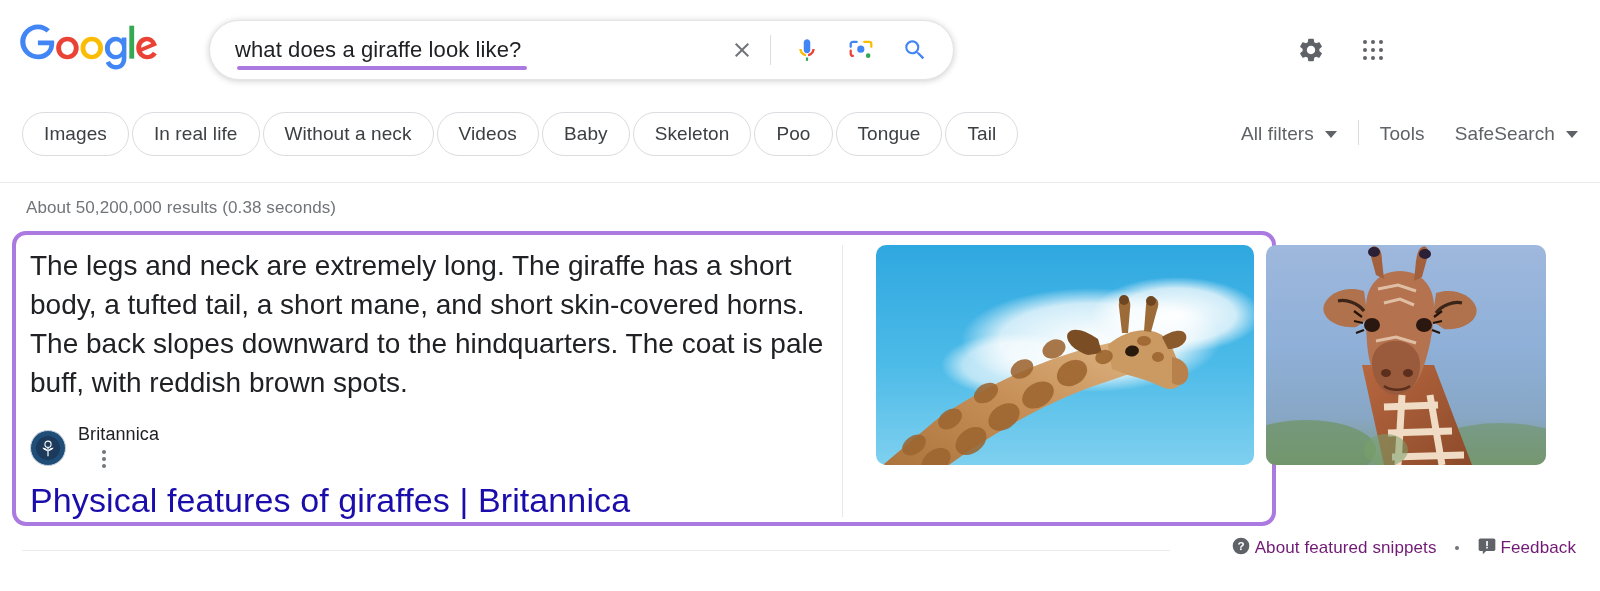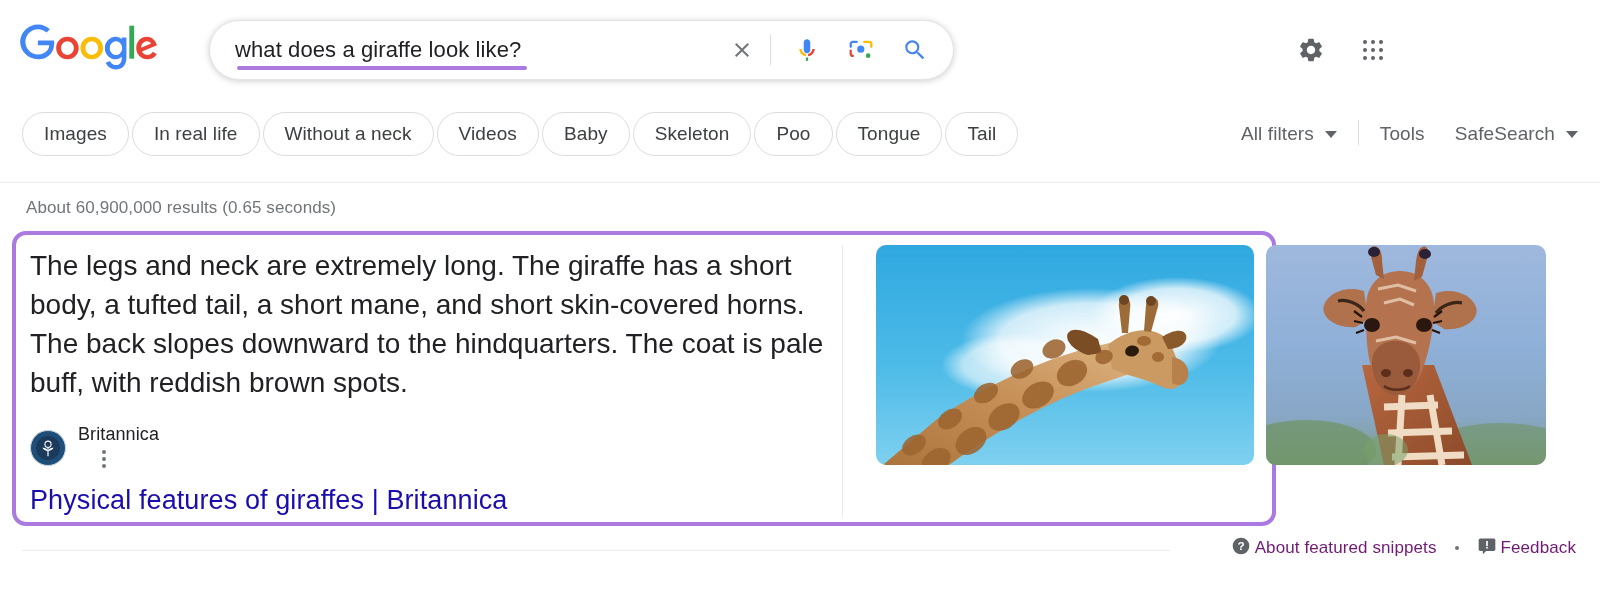--- a/index.html
+++ b/index.html
@@ -102,21 +102,21 @@
   .src-meta { margin-left: 12px; }
   .src-name { font-size: 18px; color: #202124; line-height: 23px; letter-spacing: 0.1px; }
   .src-url-row { display: flex; align-items: center; }
   .src-url { font-size: 17px; color: #4d5156; line-height: 23px; letter-spacing: 0.1px; }
   .kebab { margin-left: 18px; display: flex; flex-direction: column; gap: 3px; cursor: pointer;
            padding: 4px 6px; }
   .kebab i { width: 4px; height: 4px; border-radius: 50%; background: #70757a; display: block; }
 
   .snip-title {
     position: absolute; left: 14px; top: 248px;
-    font-size: 27px; color: #1a0dab; letter-spacing: 0.1px; cursor: pointer; line-height: 34px;
+    font-size: 34px; color: #1a0dab; letter-spacing: 0.1px; cursor: pointer; line-height: 34px;
   }
 
   
   .img-strip { position: absolute; left: 860px; top: 10px; display: flex; gap: 12px; }
   .thumb { width: 378px; height: 220px; border-radius: 10px; overflow: hidden; cursor: pointer; position: relative; }
   .thumb-2 { width: 280px; }
   .thumb svg { display: block; width: 100%; height: 100%; }
 
   
   .hdiv-bot { position: absolute; left: 22px; top: 550px; width: 1148px; height: 1px; background: #ebebeb; }
@@ -230,21 +230,21 @@
       <div class="rf-gap"></div>
       <div class="rf-item">
         <span class="rf-label">SafeSearch</span>
         <span class="caret"></span>
       </div>
     </div>
   </div>
 
   <div class="hdiv-top"></div>
 
-  <div class="stats">About 60,900,000 results (0.65 seconds)</div>
+  <div class="stats">About 50,200,000 results (0.38 seconds)</div>
 
   <div class="snippet-box">
     <div class="snippet-inner">
 
       <div class="snip-text">The legs and neck are extremely long. The giraffe has a short body, a tufted tail, a short mane, and short skin-covered horns. The back slopes downward to the hindquarters. The coat is pale buff, with reddish brown spots.</div>
 
       <div class="source-row">
         <div class="favicon">
           <svg width="26" height="26" viewBox="0 0 26 26">
             <circle cx="13" cy="13" r="12" fill="#1b3a5c"></circle>

